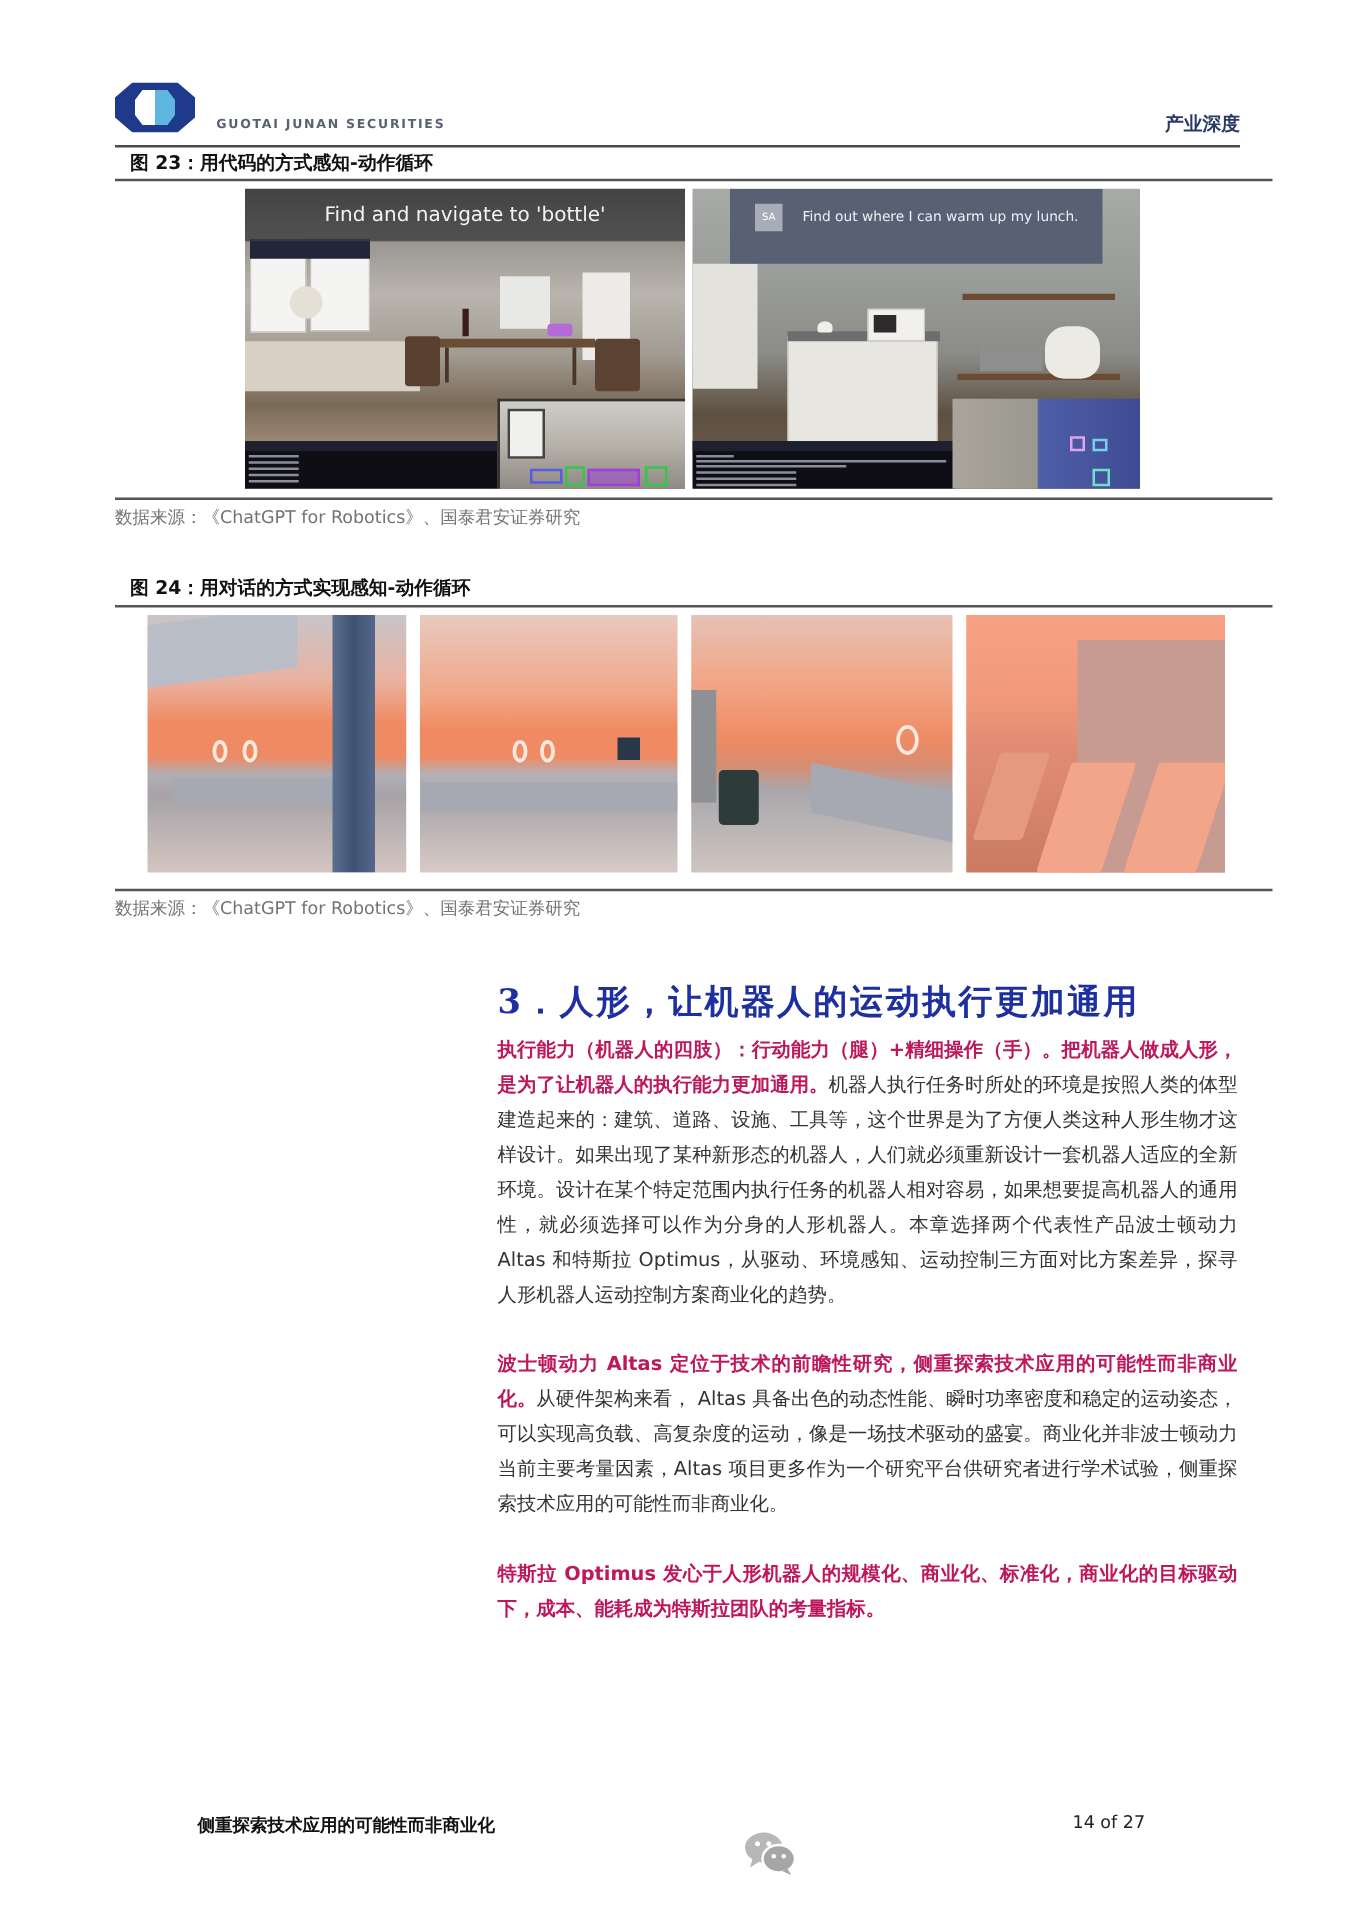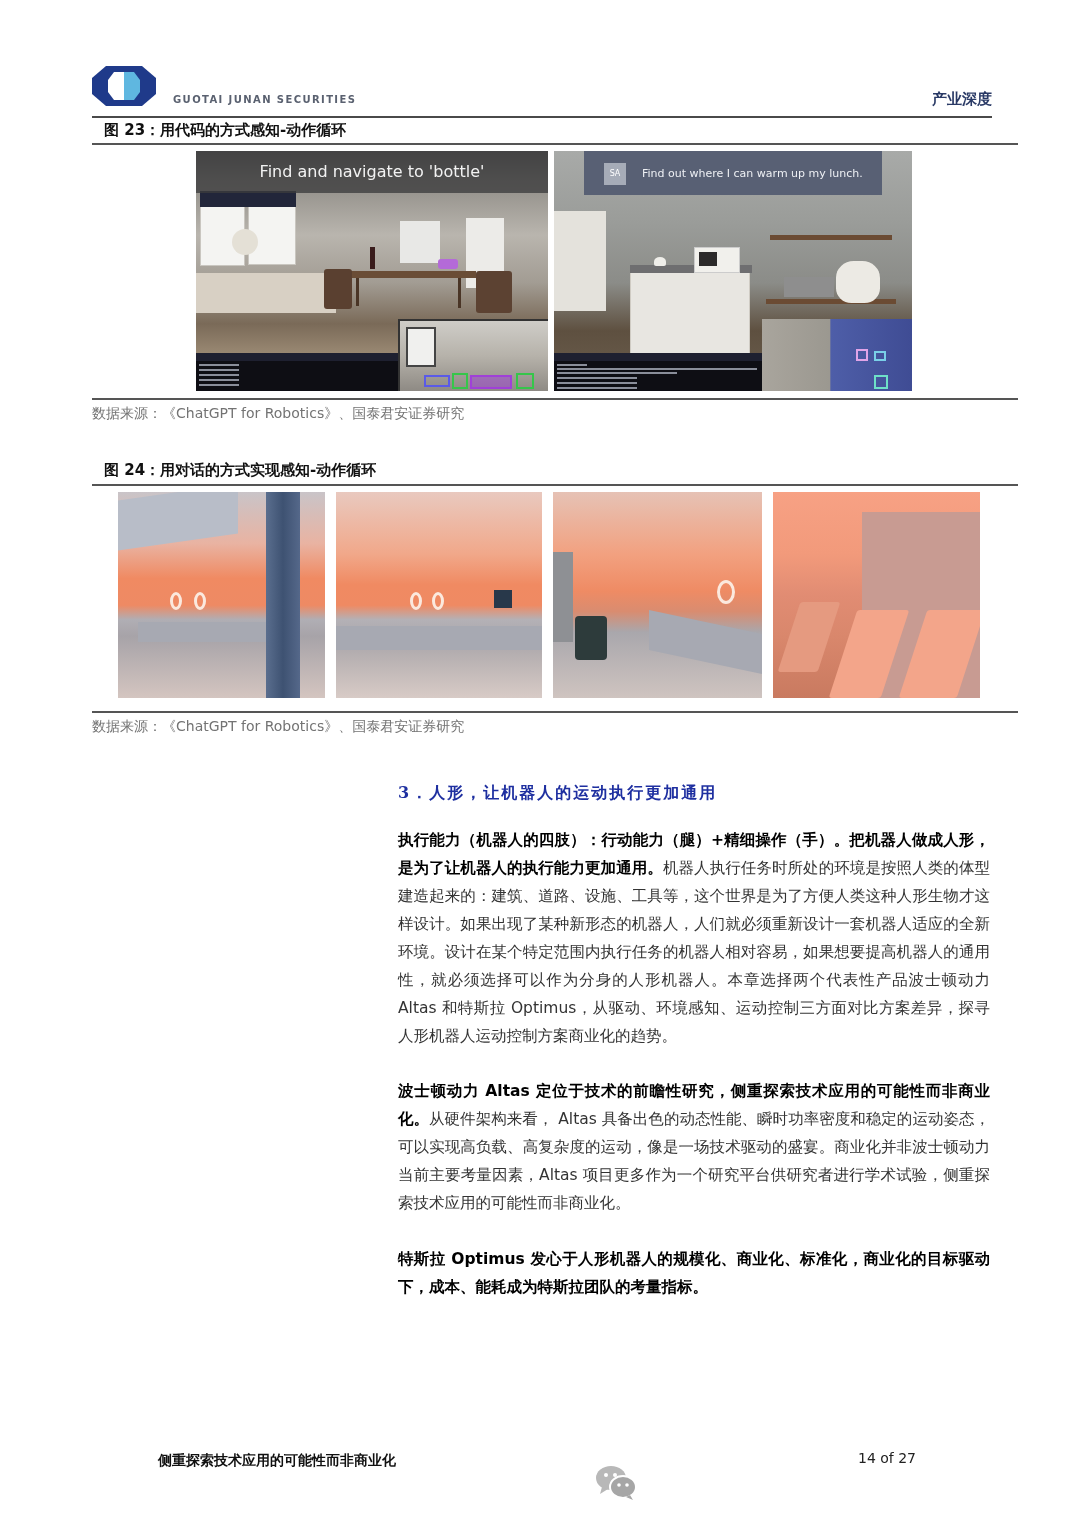--- a/index.html
+++ b/index.html
@@ -21,21 +21,21 @@
   .source { position: absolute; left: 92px; font-size: 14px; color: #737373; }
 
   
   .panel { position: absolute; overflow: hidden; background: #8d8a85; }
   .p1 { left: 196px; top: 151px; width: 352px; height: 240px;
         background: linear-gradient(180deg, #5c5b59 0%, #8f8c86 12%, #b9b5ae 35%, #a29c93 55%, #7a6a58 72%, #9b8a74 85%, #6e6457 100%); }
   .p2 { left: 554px; top: 151px; width: 358px; height: 240px;
         background: linear-gradient(180deg, #a8aaa8 0%, #9a9c99 30%, #8b8c88 55%, #5e5040 75%, #6d604f 100%); }
   .banner { position: absolute; left: 0; right: 0; top: 0; height: 42px; background: rgba(60,60,62,0.78);
             color: #f2f2f2; font-size: 16px; text-align: center; line-height: 42px; }
-  .banner2 { position: absolute; left: 30px; right: 30px; top: 0; height: 44px; background: #586074;
+  .banner2 { position: absolute; left: 30px; right: 30px; top: 0; height: 60px; background: #586074;
              color: #eef0f4; font-size: 11px; line-height: 46px; padding-left: 58px; }
   .sa-badge { position: absolute; left: 20px; top: 12px; width: 22px; height: 22px; background: #a6acb8;
               color: #fff; font-size: 8px; line-height: 22px; text-align: center; }
   .window { position: absolute; background: #e8e6e2; border: 1px solid #c9c6c0; }
   .table { position: absolute; background: #6a4d36; height: 7px; }
   .leg { position: absolute; background: #4a3526; width: 3px; }
   .sideboard { position: absolute; background: #d8d0c4; }
   .terminal { position: absolute; left: 0; bottom: 0; height: 38px; background: #0e0e14; }
   .terminal .tab { position: absolute; left: 0; top: 0; right: 0; height: 8px; background: #1e2030; }
   .terminal .line { position: absolute; left: 3px; height: 2px; background: #8a8e9a; }
@@ -57,26 +57,26 @@
   .spa3 { left: 553px; width: 209px; background: linear-gradient(180deg, #e6c2b5 0%, #f2a180 30%, #ef8b64 48%, #d98c70 58%, #a9a7ac 68%, #cfc4c0 100%); }
   .spa4 { left: 773px; width: 207px; background: linear-gradient(180deg, #f7a184 0%, #f29a7b 30%, #e18c73 50%, #d9876c 70%, #c97a60 100%); }
   .pillar { position: absolute; left: 148px; top: 0; width: 34px; height: 100%; background: linear-gradient(90deg, #5a6e8e, #3e5272, #55688a); }
   .ring { position: absolute; border: 3px solid #fbe9de; border-radius: 50%; }
   .bench { position: absolute; background: #a7a9b2; }
   .lounger { position: absolute; background: #f3a58a; border-radius: 3px; transform: skewX(-18deg); }
   .chair { position: absolute; background: #2d3b3b; border-radius: 4px; }
   .stone-wall { position: absolute; right: 0; top: 20px; width: 118px; height: 186px; background: #c89b92; }
 
   
-  .sec-title { position: absolute; left: 398px; top: 783px; font-family: "DejaVu Serif", "Liberation Serif", serif; font-size: 16px;
+  .sec-title { position: absolute; left: 398px; top: 783px; font-family: "DejaVu Serif", "Liberation Serif", serif; font-size: 27px;
                font-weight: bold; color: #1e2fa0; letter-spacing: 2px; }
 
   
   .para { position: absolute; left: 398px; width: 592px; font-size: 15.5px; line-height: 28px; color: #333; text-align: justify; }
-  .para b { color: #000000; }
+  .para b { color: #be185d; }
 
   
   .footer-note { position: absolute; left: 158px; top: 1452px; font-size: 14px; font-weight: bold; color: #111; }
   .page-num { position: absolute; left: 858px; top: 1450px; font-size: 14px; color: #222; }
   .watermark { position: absolute; left: 594px; top: 1462px; height: 40px; display: flex; align-items: center; }
   .wm-icon { width: 44px; height: 38px; position: relative; margin-right: 10px; }
   .wm-text { font-size: 28px; color: #a8a8a8; letter-spacing: 1px; }
 </style>
 </head>
 <body>

